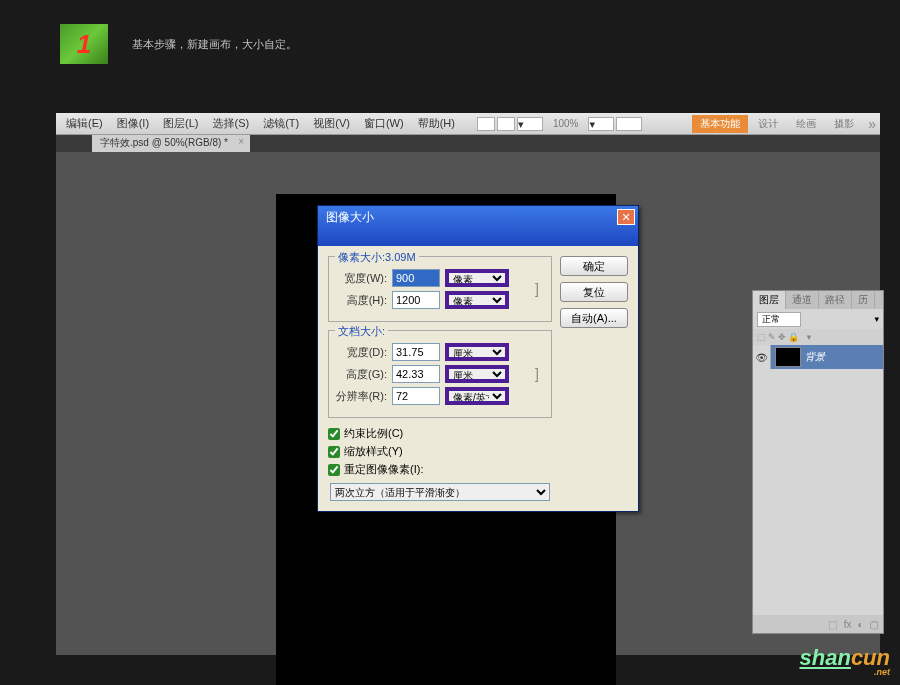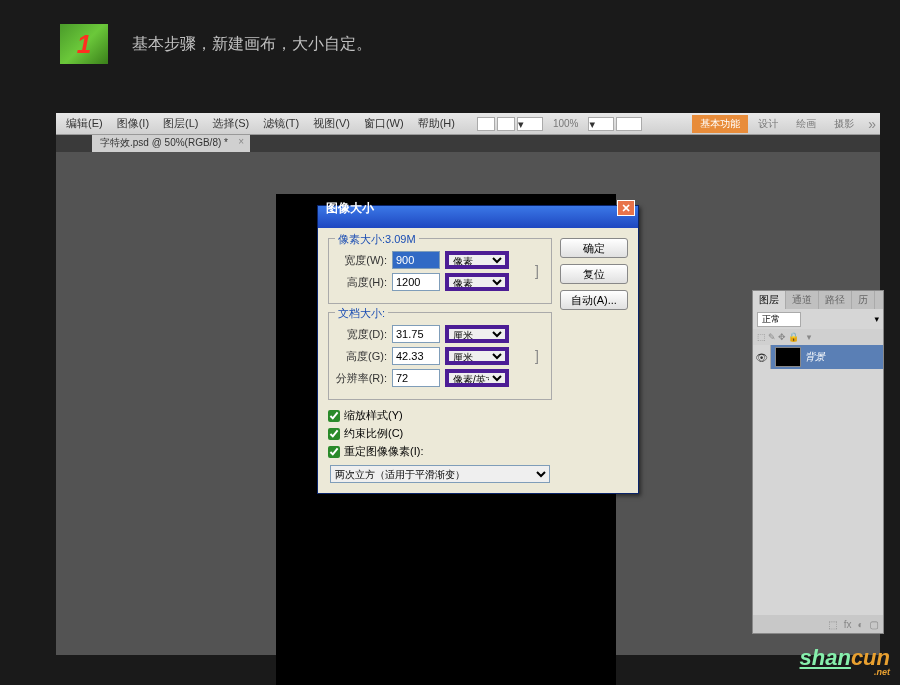--- a/index.html
+++ b/index.html
@@ -1,39 +1,39 @@
 <!DOCTYPE html>
 <html><head>
 <meta charset="utf-8">
 <style>
 *{margin:0;padding:0;box-sizing:border-box;font-family:"Microsoft YaHei","SimSun",Arial,sans-serif;}
 body{background:#1a1a1a;width:900px;height:685px;overflow:hidden;position:relative;}
 .step-header{position:absolute;top:24px;left:60px;right:60px;display:flex;align-items:center;gap:24px;}
 .step-num{width:48px;height:40px;background:linear-gradient(135deg,#4a9b2a,#6bc83a,#3a7f1a);display:flex;align-items:center;justify-content:center;font-size:26px;font-weight:bold;font-style:italic;color:#ff3020;}
-.step-text{color:#c0c0c0;font-size:16px;}
+.step-text{color:#c0c0c0;font-size:11px;}
 .app-window{position:absolute;top:113px;left:56px;right:20px;bottom:30px;background:#535353;}
 .menubar{height:22px;background:linear-gradient(#e8e8e8,#d0d0d0);border-bottom:1px solid #999;display:flex;align-items:center;padding:0 4px;font-size:11px;color:#333;gap:2px;}
 .menubar .mi{padding:2px 6px;cursor:pointer;}
 .menubar .rbtn{padding:2px 8px;font-size:10px;color:#777;}
 .menubar .basic{background:#e88c3a;color:#fff;}
 .menubar .iconsq{width:18px;height:14px;border:1px solid #aaa;background:#fff;}
 .menubar .chev{color:#888;font-size:14px;margin-left:4px;}
 .optbar{height:22px;background:linear-gradient(#e8e8e8,#d0d0d0);border-bottom:1px solid #999;display:flex;align-items:center;padding:0 4px;font-size:11px;color:#333;gap:8px;}
 .optbar .sel{border:1px solid #aaa;background:#fff;padding:1px 14px 1px 4px;font-size:10px;position:relative;}
 .optbar .sel::after{content:"▾";position:absolute;right:2px;top:0;color:#888;}
 .optbar .cb{display:flex;align-items:center;gap:3px;}
 .optbar .cb input{width:11px;height:11px;}
 .optbar .tbicons{display:flex;gap:6px;color:#999;font-size:11px;}
 .tabbar{height:17px;background:#3a3a3a;display:flex;align-items:stretch;}
 .tab{background:#d0d0d0;padding:1px 22px 1px 8px;font-size:10px;color:#333;position:relative;margin-left:36px;}
 .tab .x{position:absolute;right:6px;top:1px;color:#888;}
 .canvas-area{position:absolute;top:61px;left:0;right:0;bottom:0;background:#535353;}
 .artboard{position:absolute;top:20px;left:220px;width:340px;height:510px;background:#000;}
 .dialog{position:absolute;top:205px;left:317px;width:322px;background:#ece9d8;border:1px solid #0a246a;box-shadow:2px 2px 4px rgba(0,0,0,.5);}
-.dlg-title{height:22px;background:linear-gradient(#3b78e7,#1e47c0);display:flex;align-items:center;justify-content:space-between;padding:0 3px 18px 8px;color:#fff;font-size:12px;font-weight:bold;}
+.dlg-title{height:40px;background:linear-gradient(#3b78e7,#1e47c0);display:flex;align-items:center;justify-content:space-between;padding:0 3px 18px 8px;color:#fff;font-size:12px;font-weight:normal;}
 .dlg-close{width:18px;height:16px;background:#e8734a;border:1px solid #fff;display:flex;align-items:center;justify-content:center;color:#fff;font-size:11px;cursor:pointer;}
 .dlg-body{padding:10px;display:flex;gap:8px;}
 .dlg-left{flex:1;}
 .dlg-right{width:68px;display:flex;flex-direction:column;gap:6px;}
 .dlg-btn{height:20px;background:linear-gradient(#fff,#e0e0e0);border:1px solid #888;border-radius:3px;font-size:11px;display:flex;align-items:center;justify-content:center;cursor:pointer;}
 .fieldset{border:1px solid #aaa;padding:8px 6px 8px 6px;margin-bottom:8px;position:relative;}
 .fieldset .legend{position:absolute;top:-7px;left:6px;background:#ece9d8;padding:0 3px;font-size:11px;color:#1a4db3;}
 .frow{display:flex;align-items:center;gap:5px;margin:4px 0;font-size:11px;color:#333;}
 .frow label{width:52px;text-align:right;}
 .frow input[type=text]{width:48px;height:18px;border:1px solid #7f9db9;padding:0 3px;font-size:11px;}
@@ -154,25 +154,25 @@
               <input type="text" value="72" style="">
               <select><option>像素/英寸</option></select>
             </div>
           </div>
           <div class="link-bracket">]</div>
         </div>
       </div>
 
       <div class="cbrow">
           <input type="checkbox" checked="" style="">
-          <span>缩放样式(Y)</span>
+          <span>约束比例(C)</span>
         </div>
       <div class="cbrow">
           <input type="checkbox" checked="" style="">
-          <span>约束比例(C)</span>
+          <span>缩放样式(Y)</span>
         </div>
       <div class="cbrow">
           <input type="checkbox" checked="" style="">
           <span>重定图像像素(I):</span>
         </div>
       <div class="interp">
           <select><option>两次立方（适用于平滑渐变）</option></select>
         </div>
     </div>
     <div class="dlg-right">

